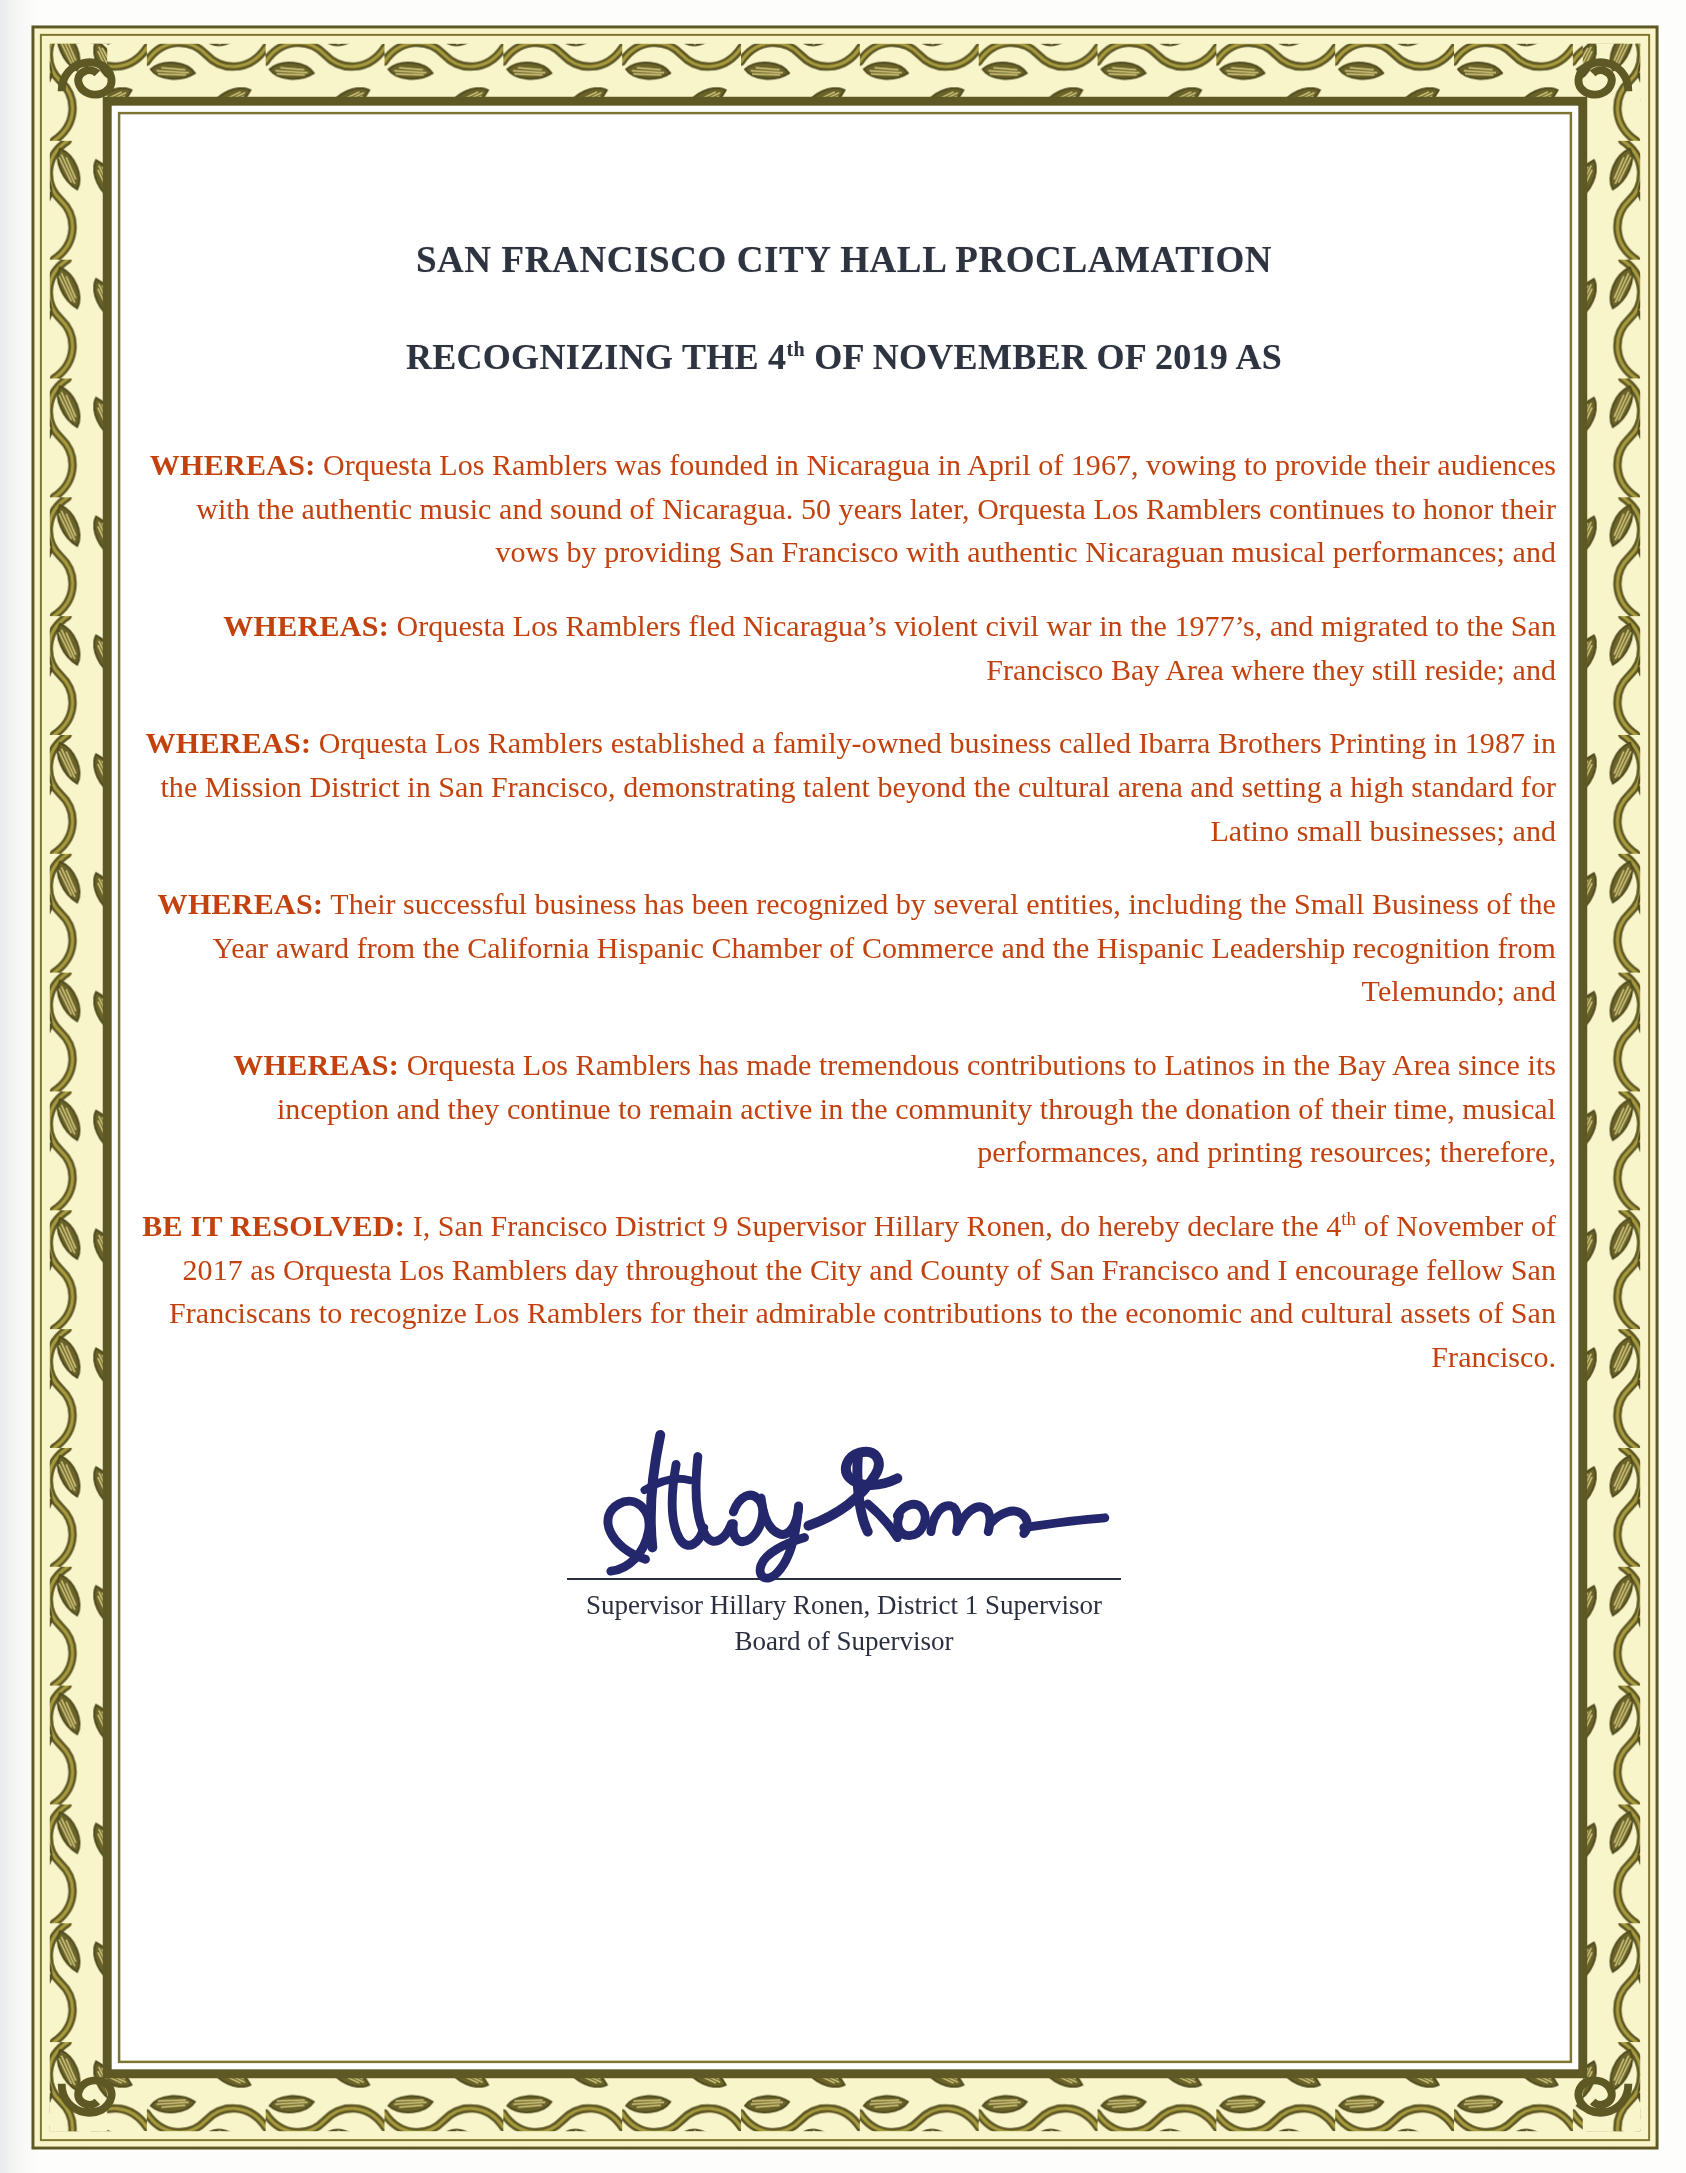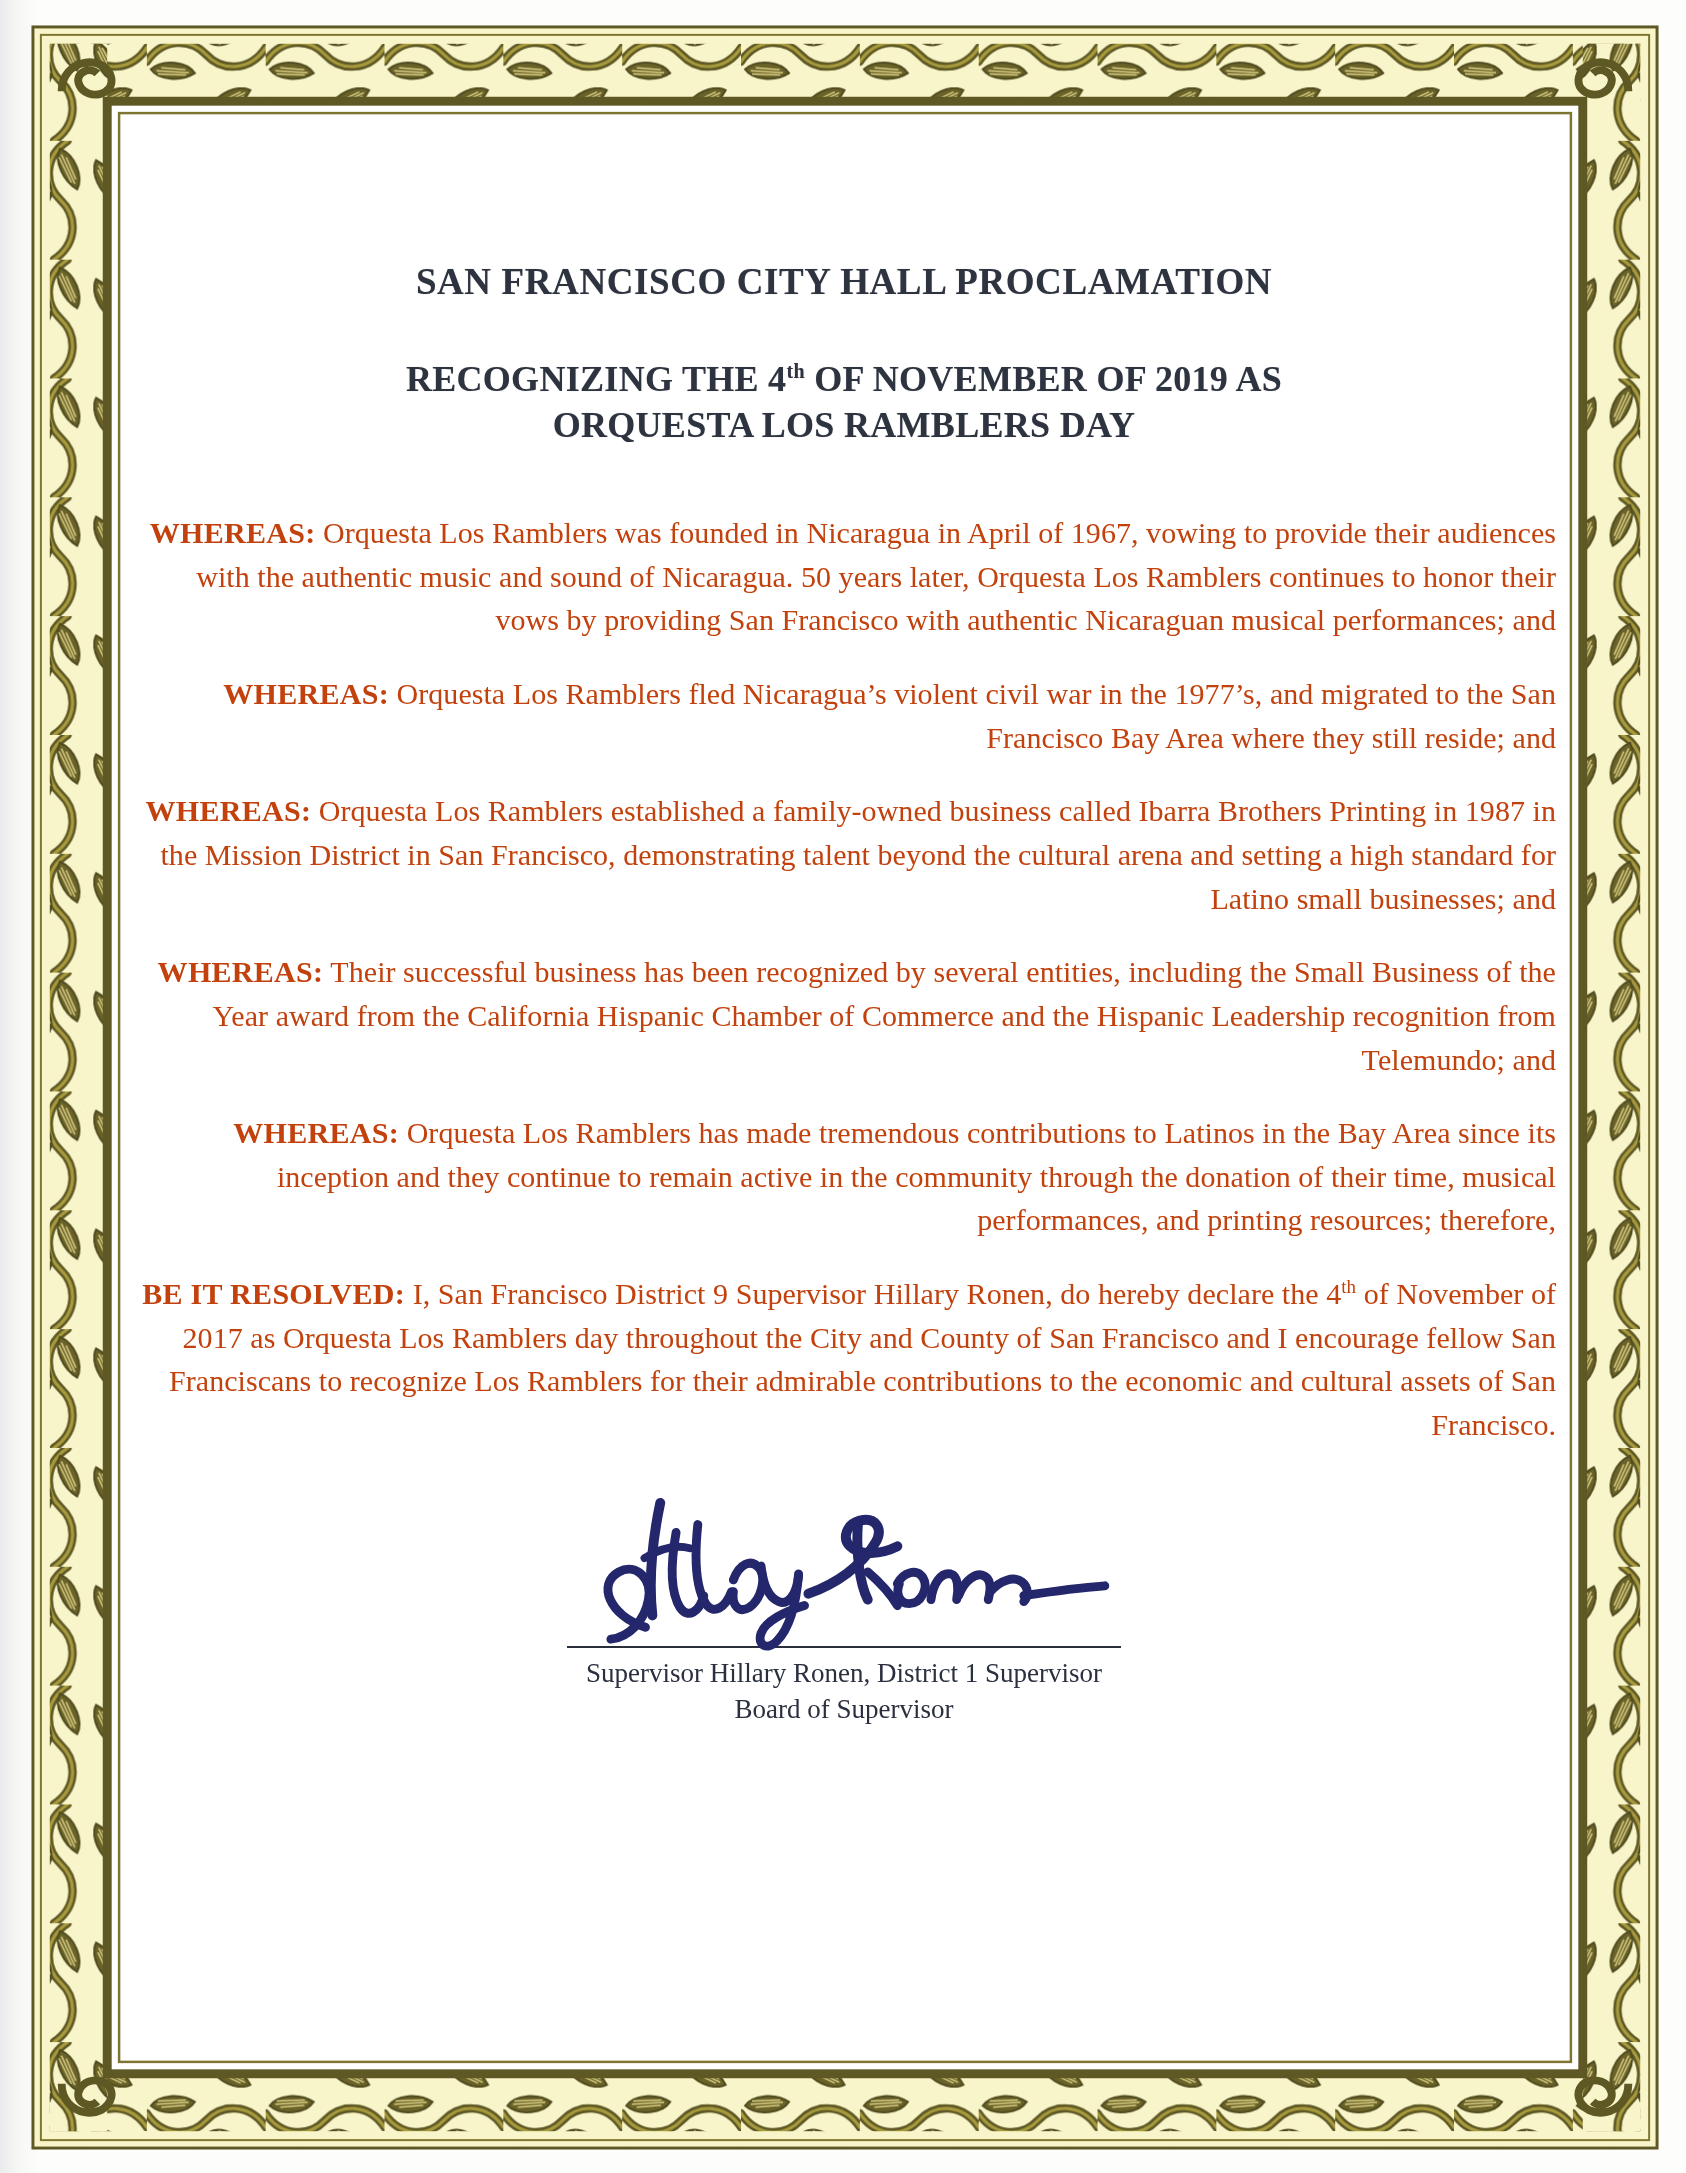--- a/index.html
+++ b/index.html
@@ -45,21 +45,21 @@
     top: 22px;
     width: 1634px;
     height: 2131px;
   }
   .frame-svg { display: block; width: 100%; height: 100%; }
 
   
   .content {
     position: absolute;
     left: 124px;
-    top: 163px;
+    top: 141px;
     width: 1440px;
     height: 1861px;
   }
 
   .title-block { text-align: center; }
 
   .doc-title {
     font-weight: bold;
     font-size: 37px;
     letter-spacing: 0.6px;
@@ -223,21 +223,20 @@
 
   <div class="scan-noise"></div>
 
   <div class="content">
 
     <div class="title-block">
       <div class="doc-title">SAN FRANCISCO CITY HALL PROCLAMATION</div>
 
       <div class="sub-title">
         <span>RECOGNIZING THE 4</span><sup>th</sup><span> OF NOVEMBER OF 2019 AS</span><br>
-        <span>ORQUESTA LOS RAMBLERS DAY</span>
       </div>
     </div>
 
     <div class="body-block">
 
       <p class="clause">
         <span class="lead">WHEREAS:</span><span>  Orquesta Los Ramblers was founded in Nicaragua in April of 1967, vowing to provide their audiences with the authentic music and sound of Nicaragua. 50 years later, Orquesta Los Ramblers continues to honor their vows by providing San Francisco with authentic Nicaraguan musical performances; and</span>
       </p>
 
       <p class="clause">

